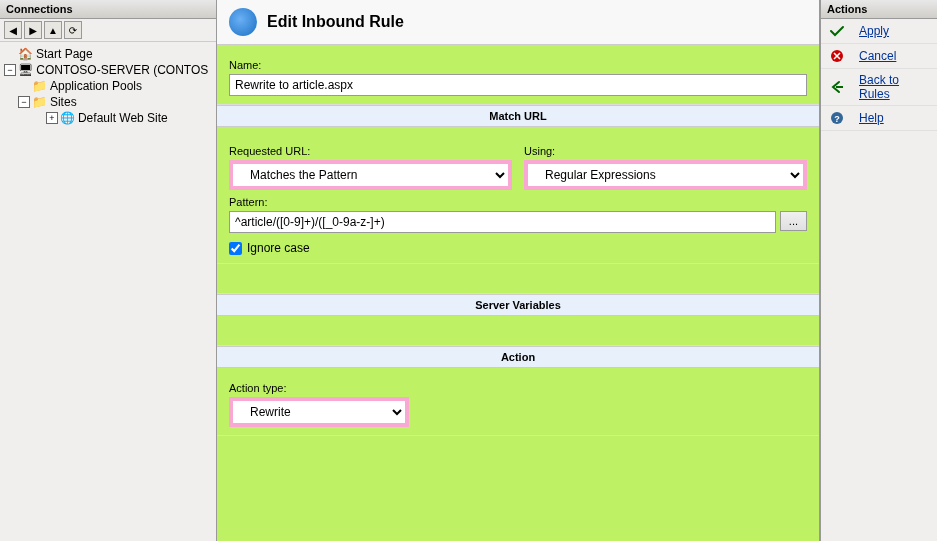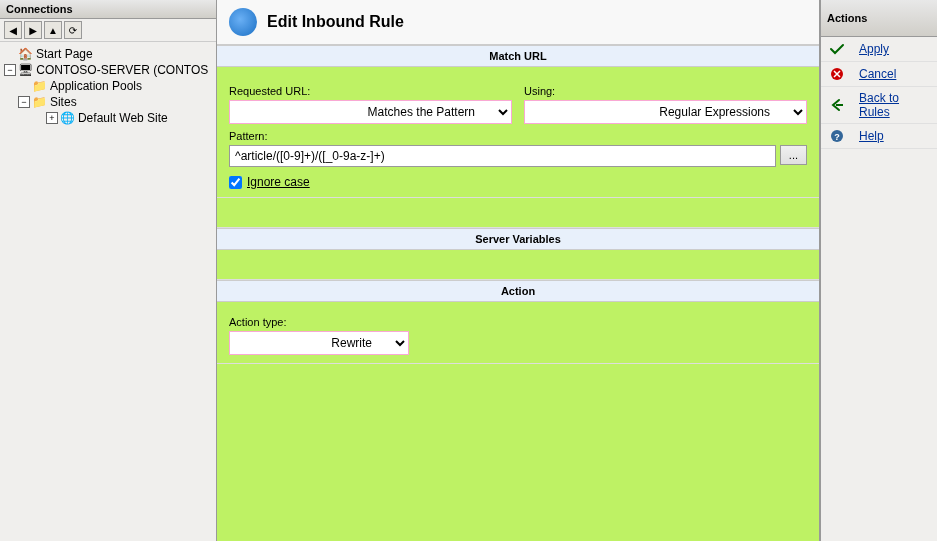--- a/index.html
+++ b/index.html
@@ -151,25 +151,24 @@
 
     .two-col {
       display: flex;
       gap: 12px;
       margin-top: 4px;
     }
     .two-col > div { flex: 1; }
 
     .select-field {
       width: 100%;
-      padding: 3px 20px;
-      border: 1px solid #f9a8d4;
+      padding: 3px 13px;
+      border: 4px solid #f9a8d4;
       font-size: 12px;
       background: white;
-      text-align: right;
     }
 
     .pattern-row {
       display: flex;
       gap: 4px;
       align-items: flex-start;
     }
     .pattern-input {
       flex: 1;
       padding: 3px 5px;
@@ -184,36 +183,35 @@
       font-size: 11px;
       cursor: pointer;
       white-space: nowrap;
     }
 
     .checkbox-row {
       display: flex;
       align-items: center;
       gap: 5px;
       margin-top: 8px;
-      text-decoration: underline;
     }
 
     
     .actions-panel {
       width: 117px;
       height: 100%;
       background: #f0efed;
       border-left: 1px solid #999;
       display: flex;
       flex-direction: column;
     }
     .actions-header {
       background: linear-gradient(to bottom, #e8e8e8, #d0cec8);
       border-bottom: 1px solid #999;
-      padding: 12px 6px;
+      padding: 3px 6px;
       font-weight: bold;
       font-size: 11px;
     }
     .action-item {
       display: flex;
       align-items: center;
       padding: 4px 8px;
       cursor: pointer;
       border-bottom: 1px solid #e0e0e0;
       gap: 14px;
@@ -289,20 +287,24 @@
 <div class="main-content">
 
   <div class="content-header">
     <div class="globe-icon"></div>
     <span class="content-title">Edit Inbound Rule</span>
   </div>
 
   <div class="main-with-scroll">
     <div class="scrollable-area">
 
+      <div class="section">
+        <div class="field-label">Name:</div>
+        <input type="text" class="text-input" value="Rewrite to article.aspx" style="">
+      </div>
 
       <div class="section-header">Match URL</div>
       <div class="section">
         <div class="two-col">
           <div>
             <div class="field-label">Requested URL:</div>
             <select class="select-field"><option>Matches the Pattern</option><option>Does Not Match the Pattern</option></select>
           </div>
           <div>
             <div class="field-label">Using:</div>

